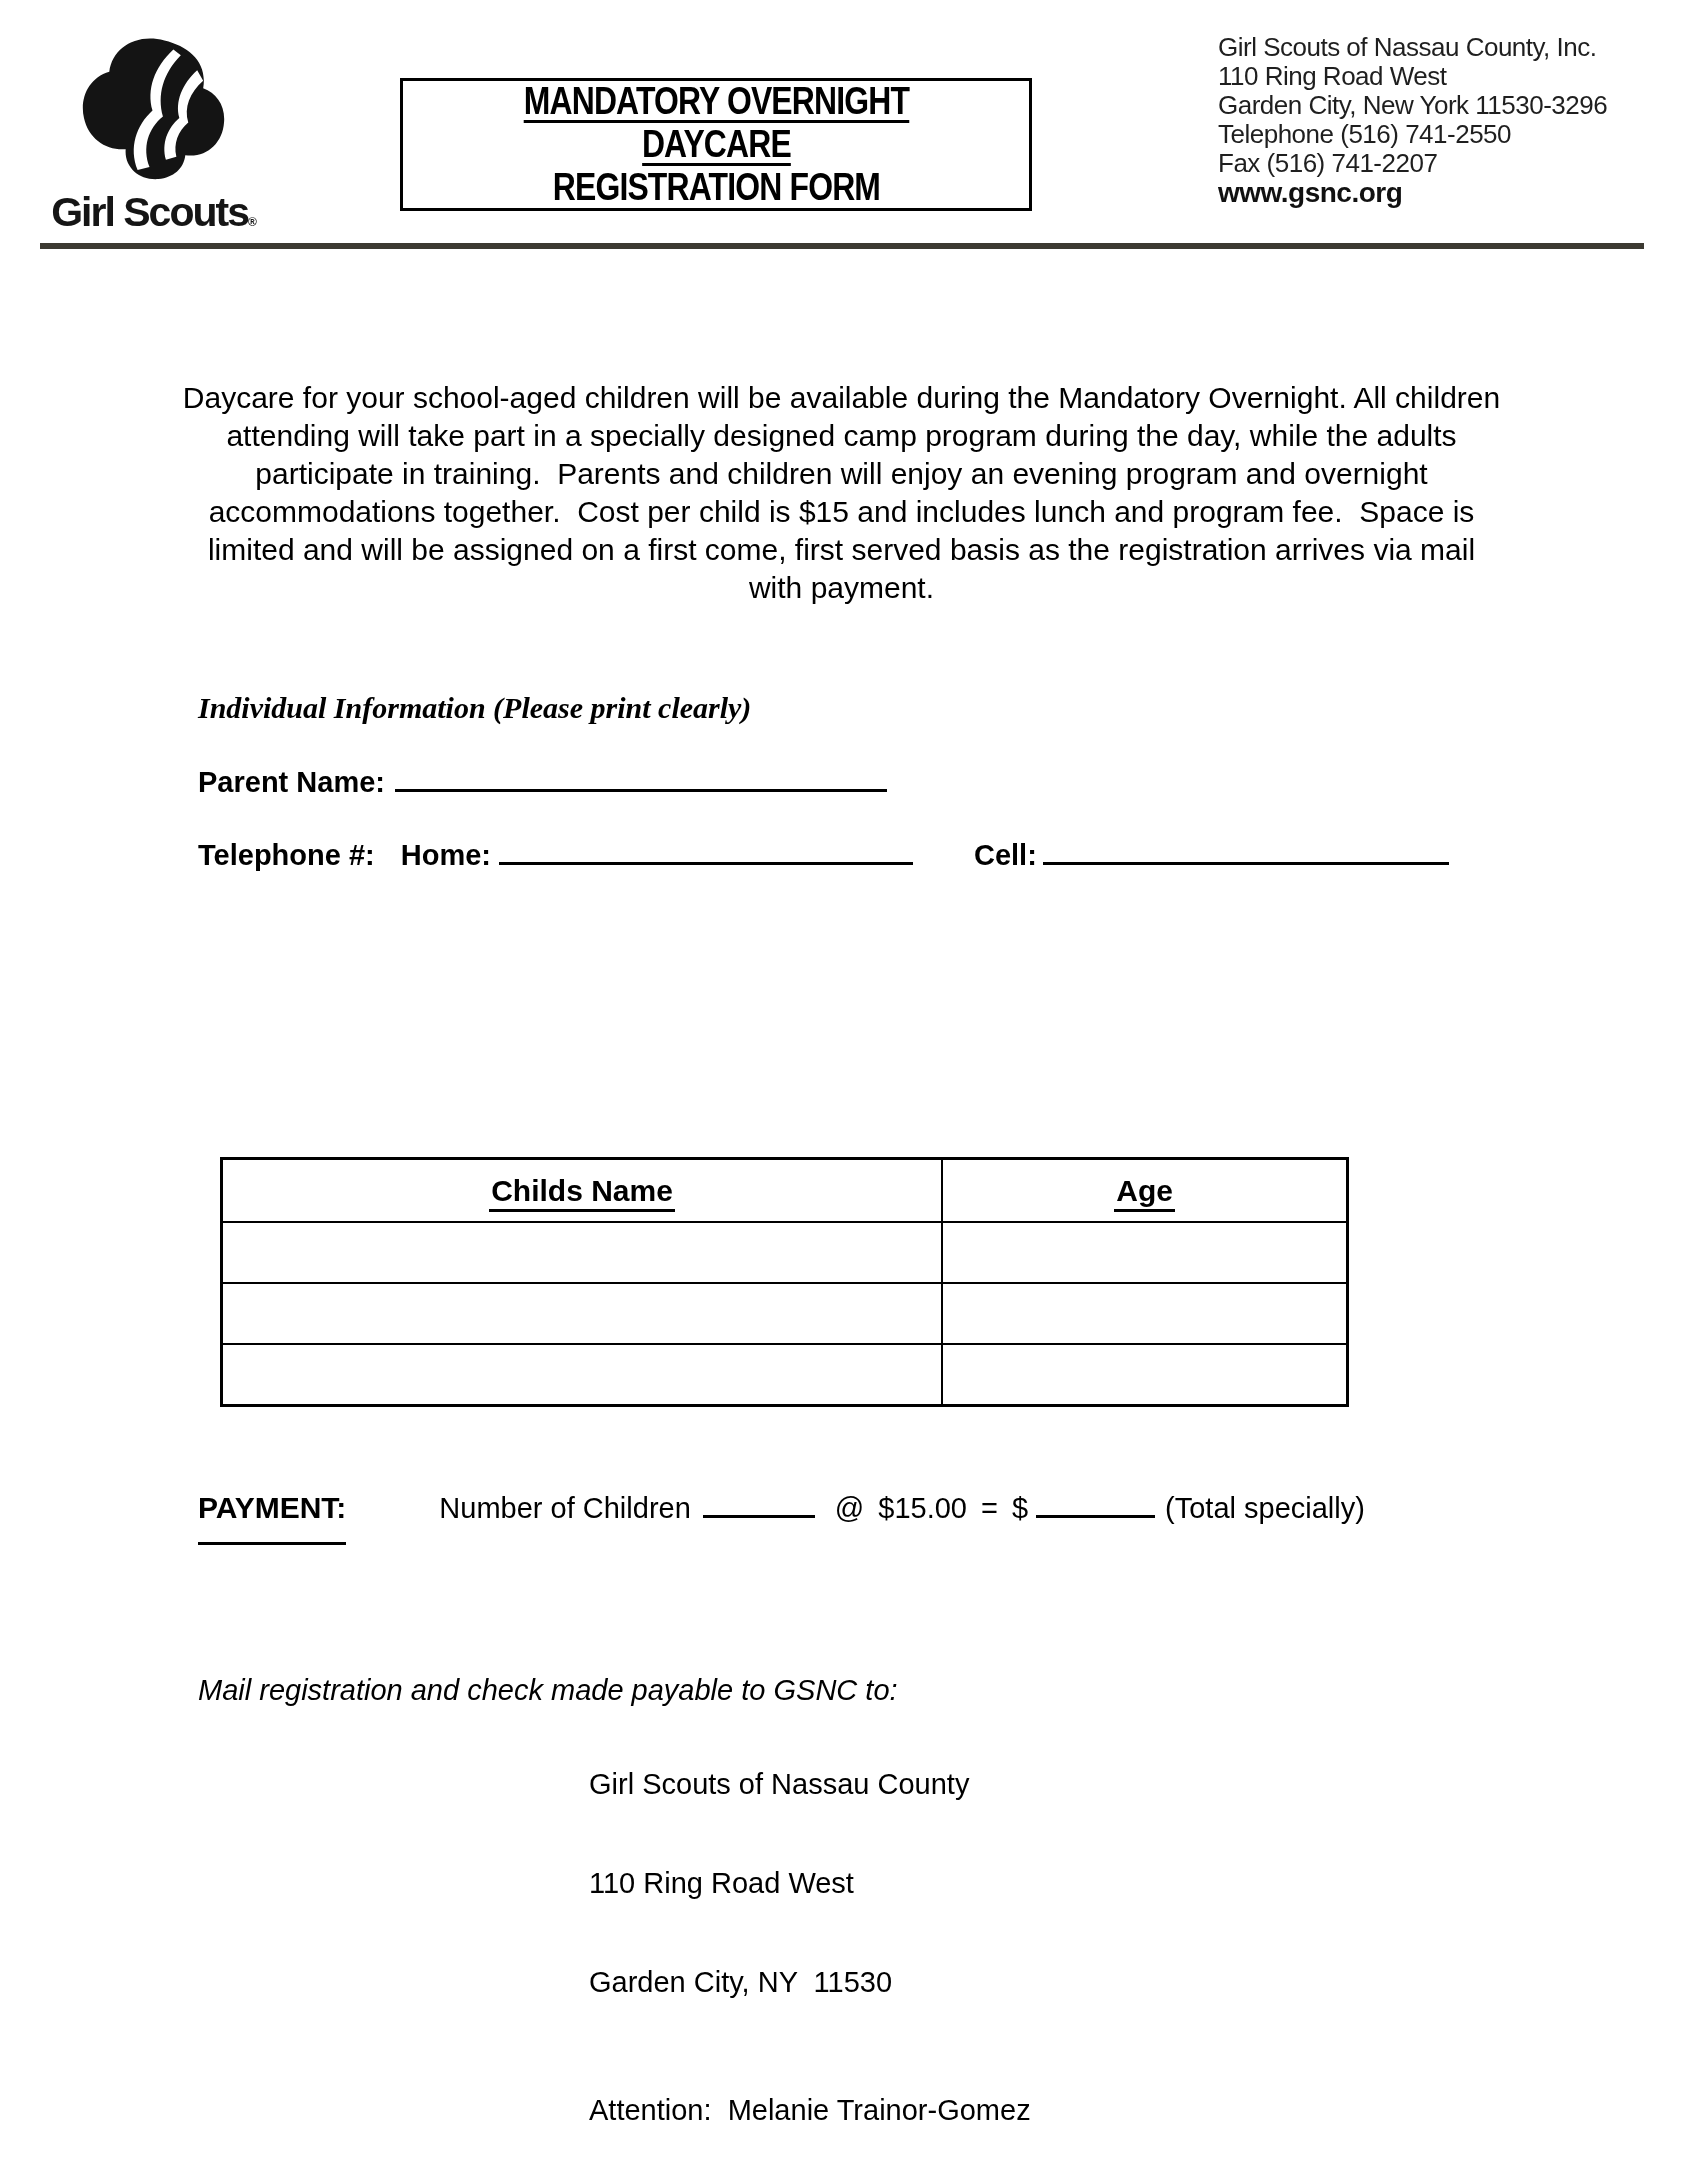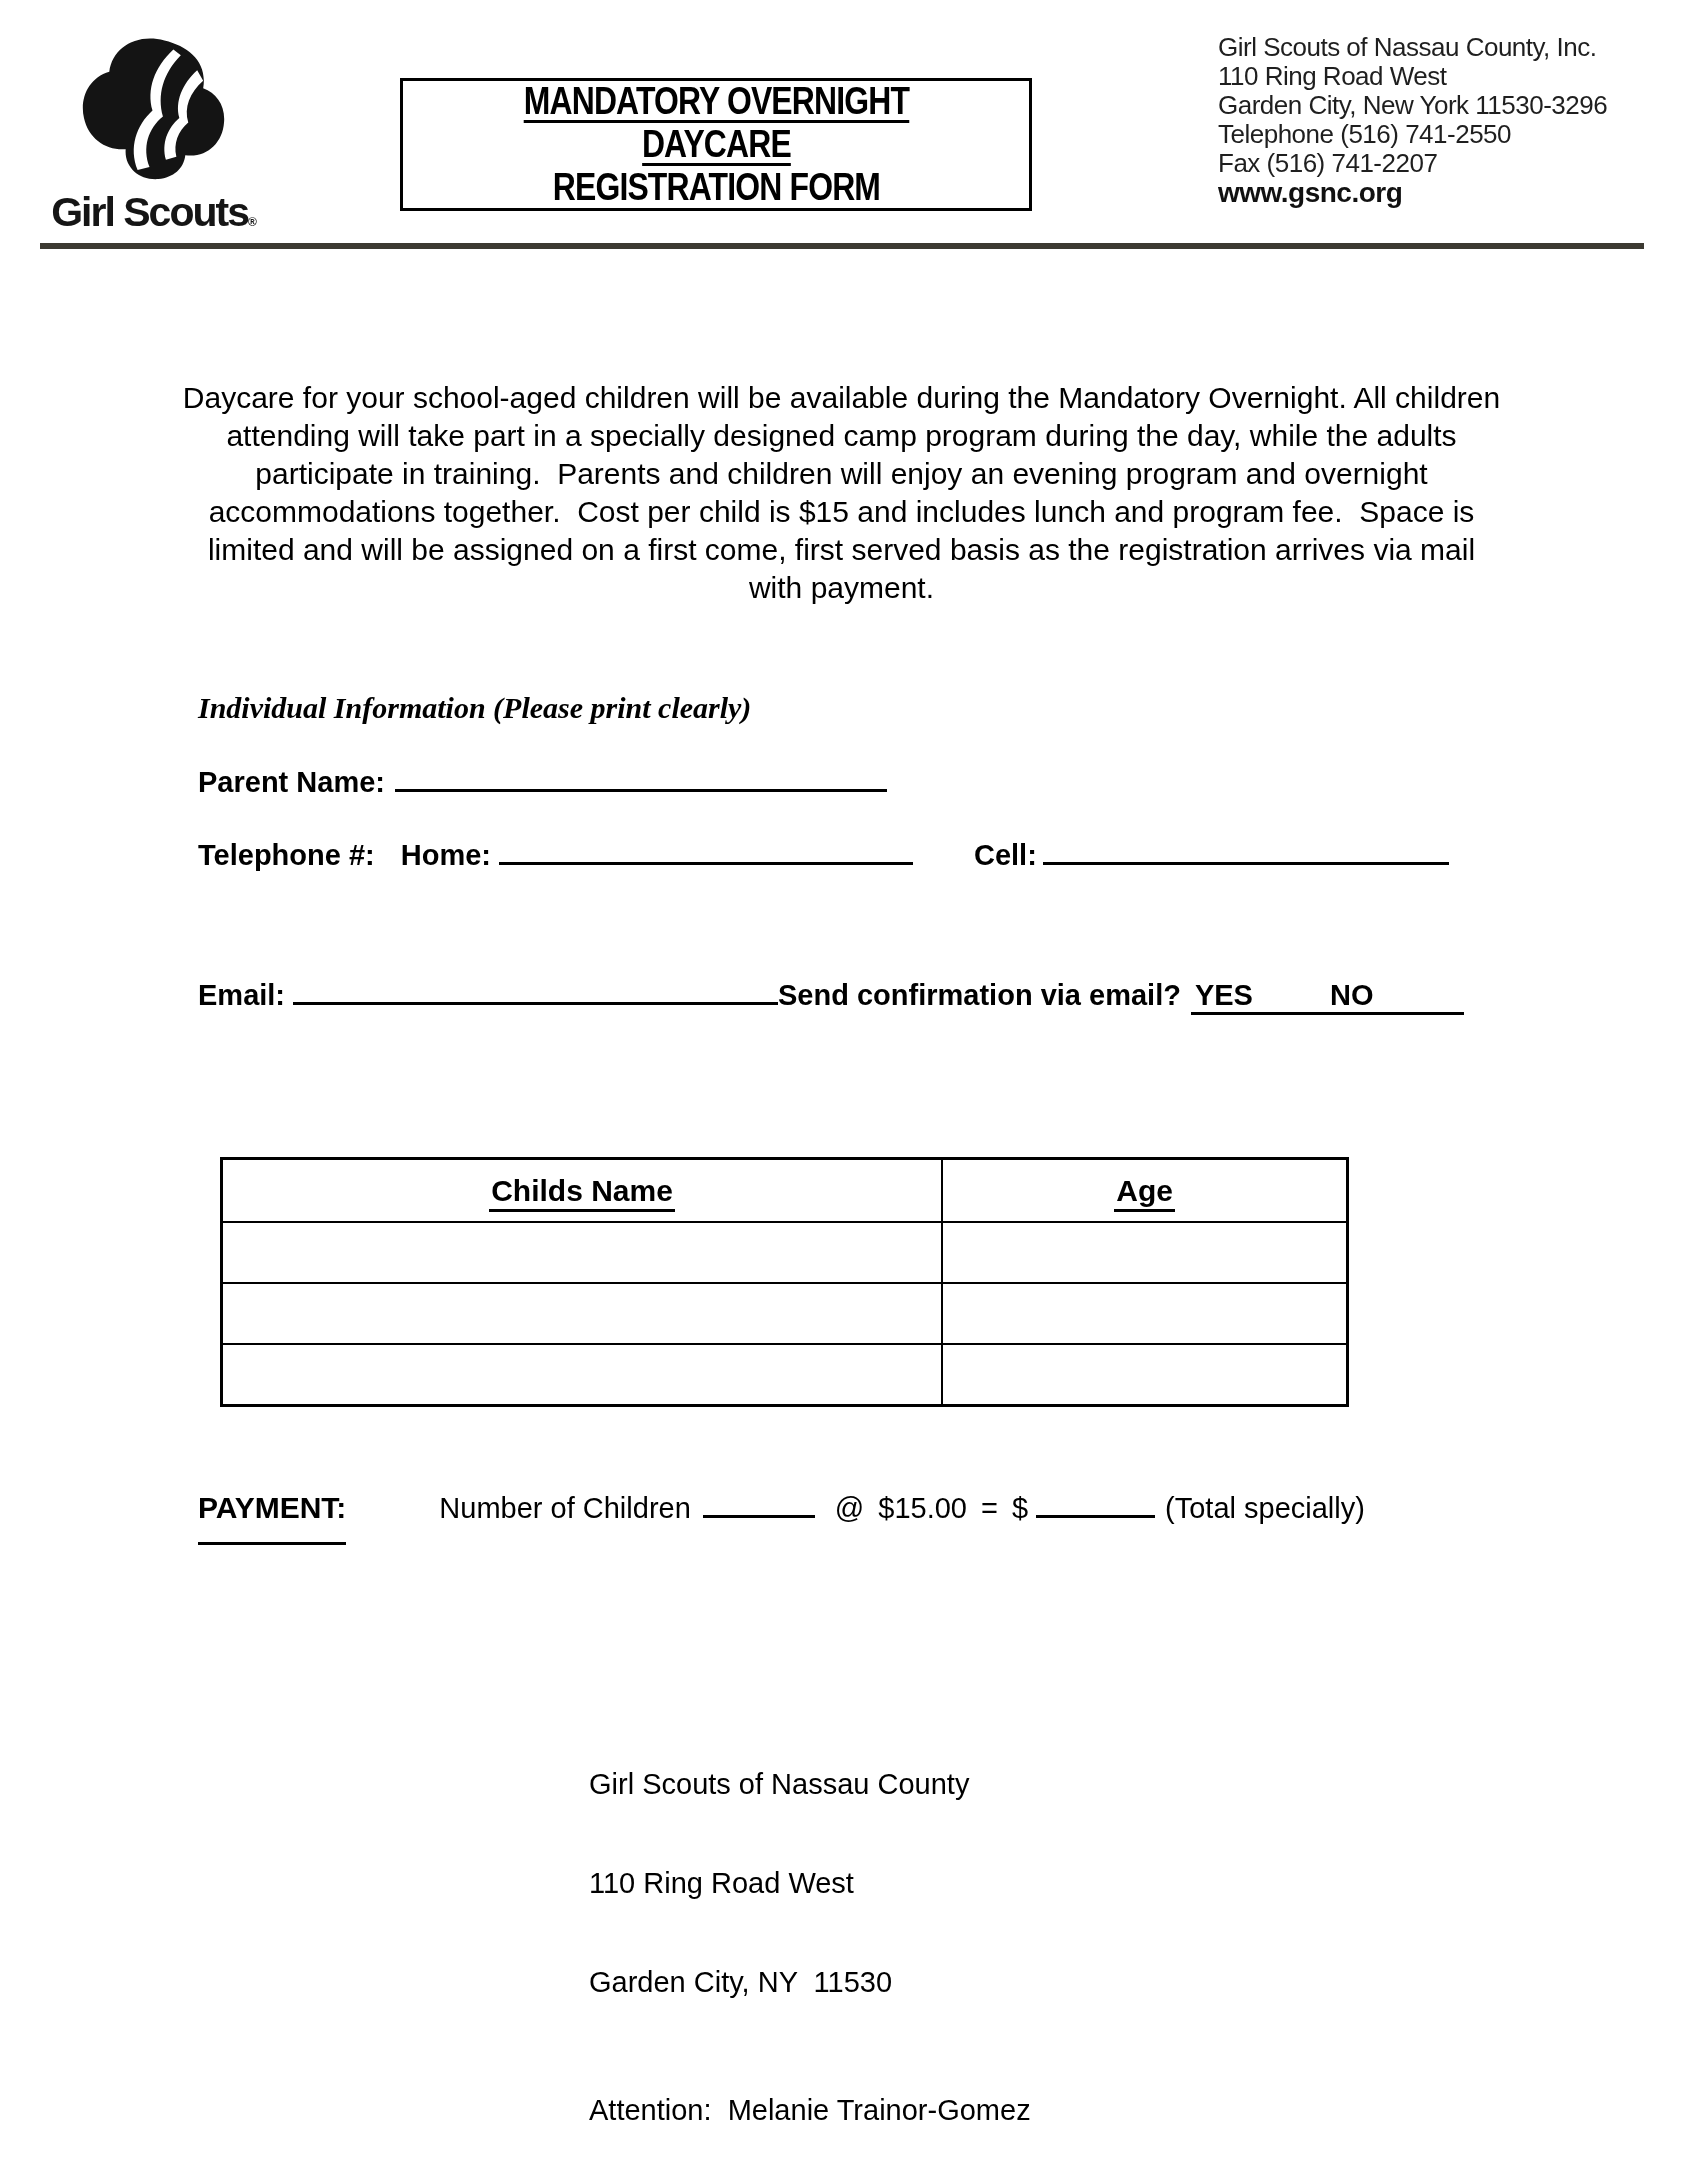--- a/index.html
+++ b/index.html
@@ -135,31 +135,20 @@
 
   <div class="abs frow row-phone">
     <span class="lbl">Telephone #:</span>
     <span class="lbl" style="margin-left:26px;">Home:</span>
     <span class="fld" style="width:414px;margin-left:8px;"></span>
     <span class="lbl" style="margin-left:61px;">Cell:</span>
     <span class="fld" style="width:406px;margin-left:6px;"></span>
   </div>
 
 
-  <div class="abs frow row-email">
-    <span class="lbl">Email:</span>
-    <span class="fld" style="width:485px;margin-left:8px;"></span>
-    <span class="lbl">Send confirmation via email?</span>
-    <span class="yn-group">
-      <span class="lbl">YES</span>
-      <span class="yn-gap"></span>
-      <span class="lbl">NO</span>
-      <span class="yn-tail"></span>
-    </span>
-  </div>
 
   <table class="abs children-table">
     <thead>
       <tr>
         <th class="col-name"><span>Childs Name</span></th>
         <th class="col-age"><span>Age</span></th>
       </tr>
     </thead>
     <tbody>
       <tr>
@@ -183,20 +172,21 @@
     <span class="pay-txt">Number of Children</span>
     <span class="fld" style="width:112px;margin-left:12px;"></span>
     <span class="pay-txt" style="margin-left:20px;">@</span>
     <span class="pay-txt" style="margin-left:14px;">$15.00</span>
     <span class="pay-txt" style="margin-left:14px;">=</span>
     <span class="pay-txt" style="margin-left:14px;">$</span>
     <span class="fld" style="width:119px;margin-left:8px;"></span>
     <span class="pay-txt" style="margin-left:10px;">(Total specially)</span>
   </div>
 
+  <div class="abs mail-instruction">Mail registration and check made payable to GSNC to:</div>
 
   <div class="abs mail-address">
     <div>Girl Scouts of Nassau County</div>
     <div>110 Ring Road West</div>
     <div>Garden City, NY  11530</div>
     <div class="mail-attention">Attention:  Melanie Trainor-Gomez</div>
   </div>
 
 </div>
 

